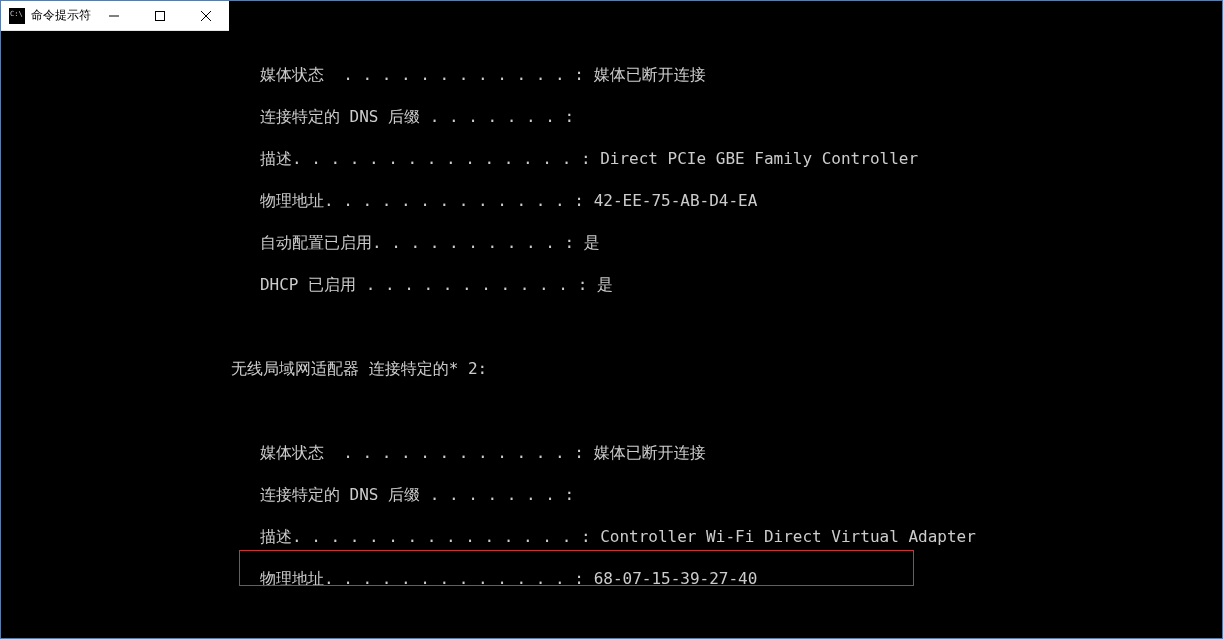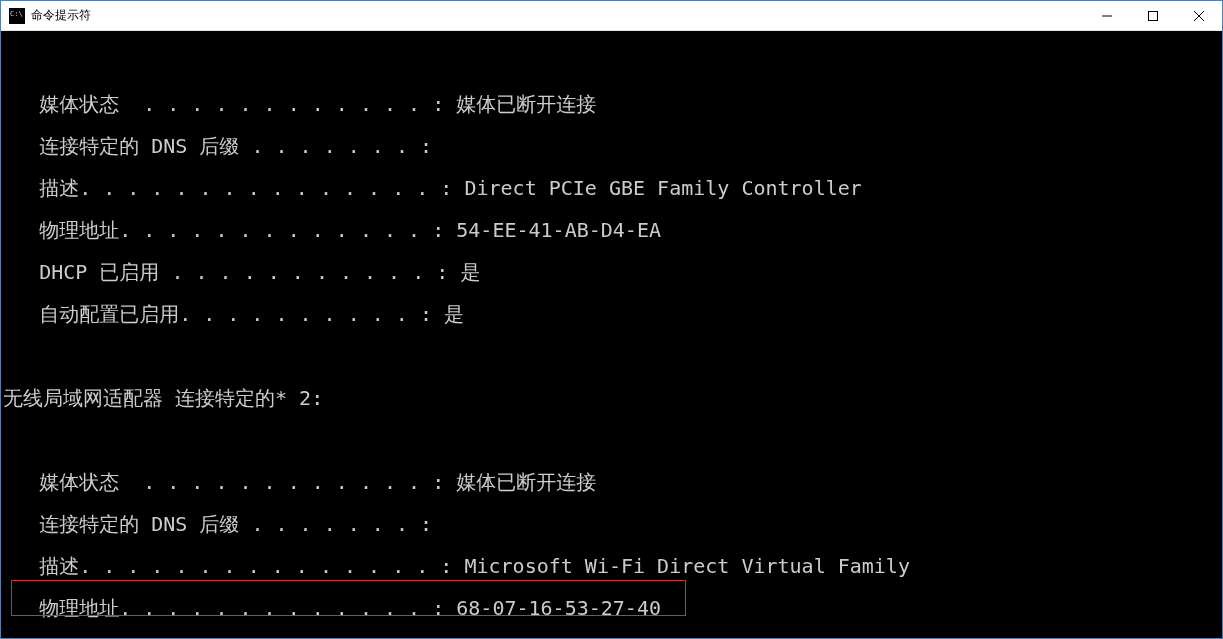--- a/index.html
+++ b/index.html
@@ -8,21 +8,21 @@
       background: #ffffff;
       width: 1223px;
       height: 639px;
       overflow: hidden;
     }
     .window {
       width: 100%;
       height: 100%;
       border: 1px solid #5a7ca8;
       display: flex;
-      flex-direction: column;
+      flex-direction: row;
       background: #000000;
     }
     .titlebar {
       height: 30px;
       background: #ffffff;
       display: flex;
       align-items: center;
       border-bottom: 1px solid #e5e5e5;
     }
     .titlebar-icon {
@@ -62,21 +62,21 @@
       cursor: pointer;
     }
     .titlebar-btn svg {
       width: 10px;
       height: 10px;
     }
     .terminal-content {
       flex: 1;
       background: #000000;
       color: #cccccc;
-      font-size: 20px;
+      font-size: 16px;
       line-height: 21px;
       padding: 0px 0;
       overflow-y: auto;
       position: relative;
       font-family: "NSimSun", "SimSun", "Consolas", monospace;
       white-space: pre;
       letter-spacing: 0px;
     }
     .terminal-content::-webkit-scrollbar {
       width: 17px;
@@ -125,30 +125,30 @@
           </svg>
       </div>
     </div>
   </div>
 
   <div class="terminal-content">
 <div class="terminal-line"> </div>
 <div class="terminal-line">   <span>媒体状态</span>  . . . . . . . . . . . . : <span>媒体已断开连接</span></div>
 <div class="terminal-line">   <span>连接特定的 DNS 后缀</span> . . . . . . . : <span></span></div>
 <div class="terminal-line">   <span>描述</span>. . . . . . . . . . . . . . . : <span>Direct PCIe GBE Family Controller</span></div>
-<div class="terminal-line">   <span>物理地址</span>. . . . . . . . . . . . . : <span>54-EE-41-AB-D4-EA</span></div>
+<div class="terminal-line">   <span>物理地址</span>. . . . . . . . . . . . . : <span>42-EE-75-AB-D4-EA</span></div>
+<div class="terminal-line">   <span>自动配置已启用</span>. . . . . . . . . . : <span>是</span></div>
 <div class="terminal-line">   <span>DHCP 已启用</span> . . . . . . . . . . . : <span>是</span></div>
-<div class="terminal-line">   <span>自动配置已启用</span>. . . . . . . . . . : <span>是</span></div>
 <div class="terminal-line"> </div>
 <div class="terminal-line"><span>无线局域网适配器 连接特定的* 2:</span></div>
 <div class="terminal-line"> </div>
 <div class="terminal-line">   <span>媒体状态</span>  . . . . . . . . . . . . : <span>媒体已断开连接</span></div>
 <div class="terminal-line">   <span>连接特定的 DNS 后缀</span> . . . . . . . : <span></span></div>
-<div class="terminal-line">   <span>描述</span>. . . . . . . . . . . . . . . : <span>Microsoft Wi-Fi Direct Virtual Family</span></div>
-<div class="terminal-line">   <span>物理地址</span>. . . . . . . . . . . . . : <span>68-07-16-53-27-40</span></div>
+<div class="terminal-line">   <span>描述</span>. . . . . . . . . . . . . . . : <span>Controller Wi-Fi Direct Virtual Adapter</span></div>
+<div class="terminal-line">   <span>物理地址</span>. . . . . . . . . . . . . : <span>68-07-15-39-27-40</span></div>
 
 
 
 
 
 
 
 
 
 

